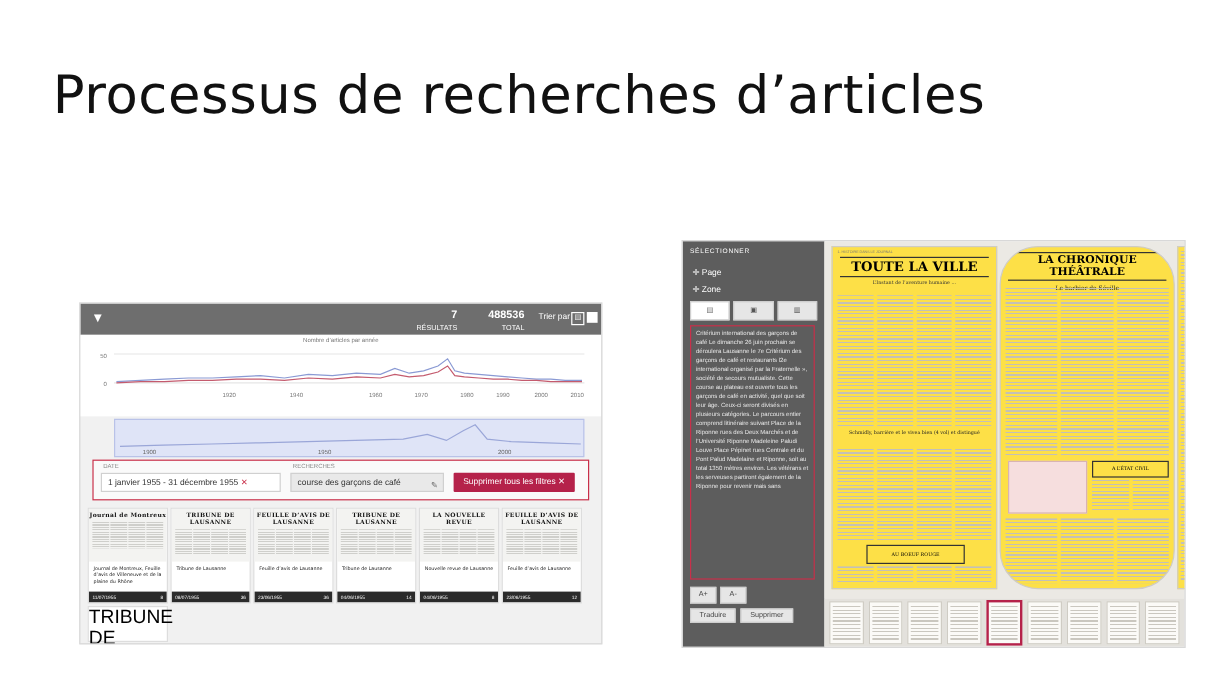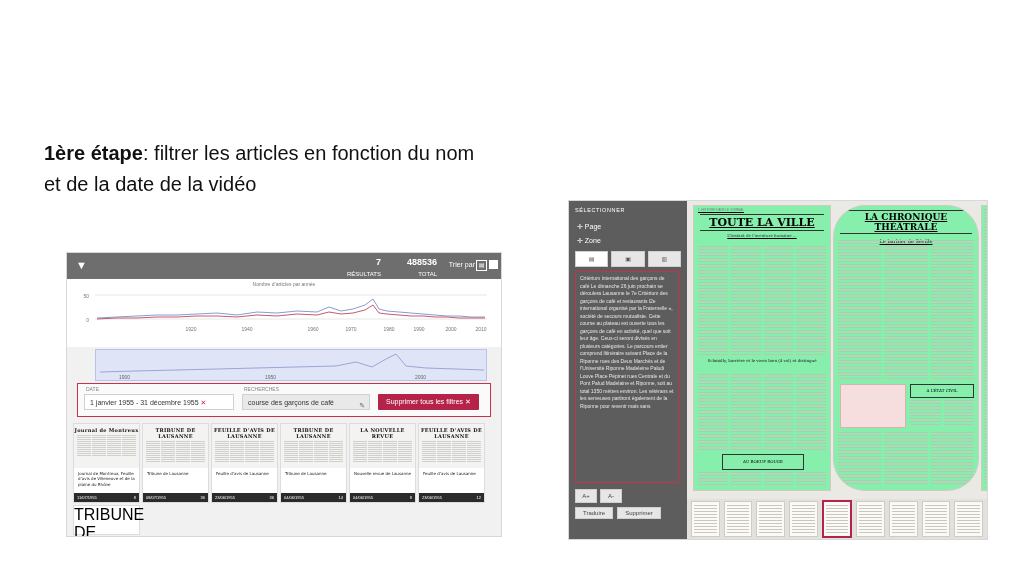--- a/index.html
+++ b/index.html
@@ -75,39 +75,37 @@
   .R-tabs{position:absolute;left:6px;top:50px;right:6px;height:16px;display:flex;gap:3px;}
   .R-tabs div{flex:1;background:#e6e6e6;border:1px solid #cfcfcf;font-size:6px;color:#555;text-align:center;line-height:15px;}
   .R-tabs div.act{background:#fff;}
   .R-text{position:absolute;left:6px;top:70px;width:104px;height:212px;border:1px solid #c9304a;color:#e8e8e8;font-size:5px;line-height:1.5;padding:3px 4px;box-sizing:border-box;overflow:hidden;font-family:"Liberation Sans",sans-serif;}
   .R-zoom{position:absolute;top:288px;display:flex;gap:3px;left:6px;}
   .R-zoom span{display:block;width:20px;height:12px;background:#e6e6e6;border:1px solid #cfcfcf;font-size:6px;text-align:center;line-height:12px;color:#444;}
   .R-actions{position:absolute;left:6px;top:306px;display:flex;gap:4px;}
   .R-actions span{display:block;background:#e6e6e6;border:1px solid #cfcfcf;font-size:6px;color:#444;padding:2px 7px;}
 
   .R-page{position:absolute;left:118px;top:0;right:0;bottom:40px;background:#ebe9e4;}
-  .np{position:absolute;background:#86efac;border:1px solid #cfccc4;overflow:hidden;text-decoration:underline;}
+  .np{position:absolute;background:#fde047;border:1px solid #cfccc4;overflow:hidden;}
   .np .mast{text-align:center;font-family:"DejaVu Serif",serif;font-weight:bold;border-top:1px solid #333;border-bottom:1px solid #333;}
   .colset{position:absolute;display:flex;gap:3px;}
   .colset i{display:block;flex:1;background:repeating-linear-gradient(to bottom,#c3c0b8 0 1px,transparent 1px 3px);}
 
   .R-strip{position:absolute;left:118px;right:0;bottom:0;height:40px;background:#e3e1dc;display:flex;align-items:center;gap:4px;padding:3px 4px;box-sizing:border-box;}
   .R-strip .th{width:30px;height:34px;background:#fbfaf7;border:1px solid #cfccc4;position:relative;overflow:hidden;}
   .R-strip .th.sel{border:2px solid #b5224a;}
   .R-strip .th .c{position:absolute;left:2px;right:2px;top:3px;bottom:2px;background:repeating-linear-gradient(to bottom,#cac7bf 0 1px,transparent 1px 3px);}
 </style>
 </head>
 <body>
 
 <div class="slide">
 
-
-  <div class="col col-left">
-    <b>1ère étape</b><span>: filtrer les articles en fonction du nom et de la date de la vidéo</span>
-  </div>
+  <div class="title">Processus de recherches d’articles</div>
+
 
 
   <div class="shotL">
 
     <div class="L-top">
       <div class="L-funnel">▼</div>
       <div class="L-stats">
         <div class="num">7</div>
         <div>RÉSULTATS</div>
       </div>

